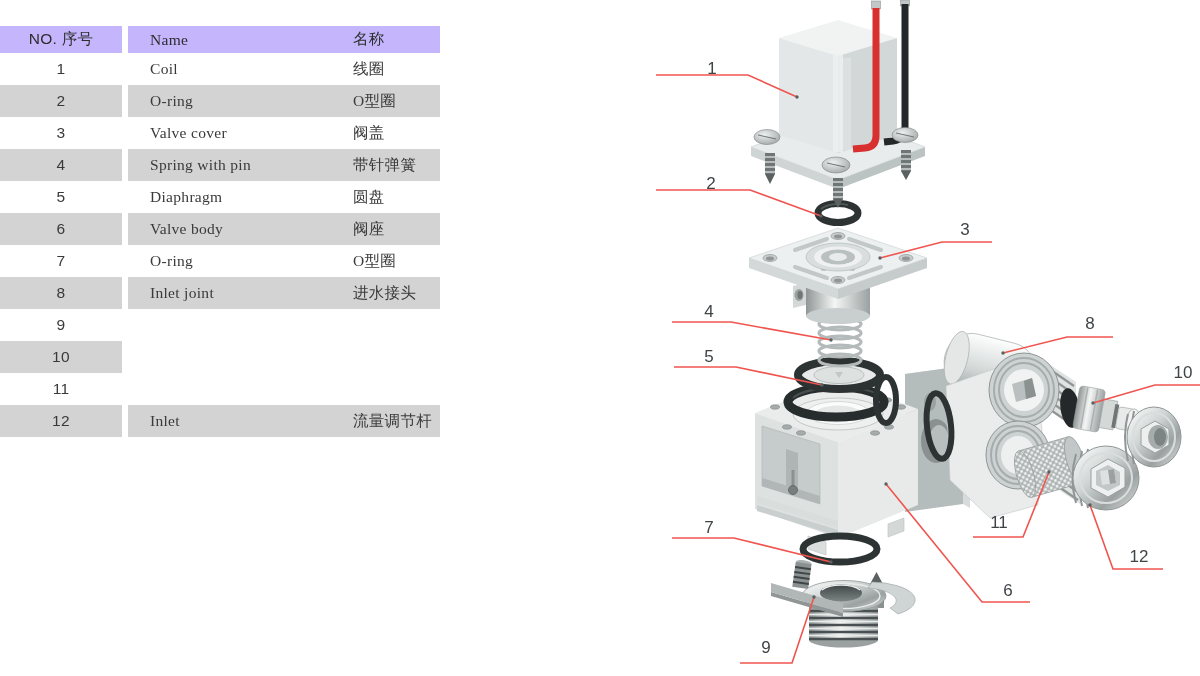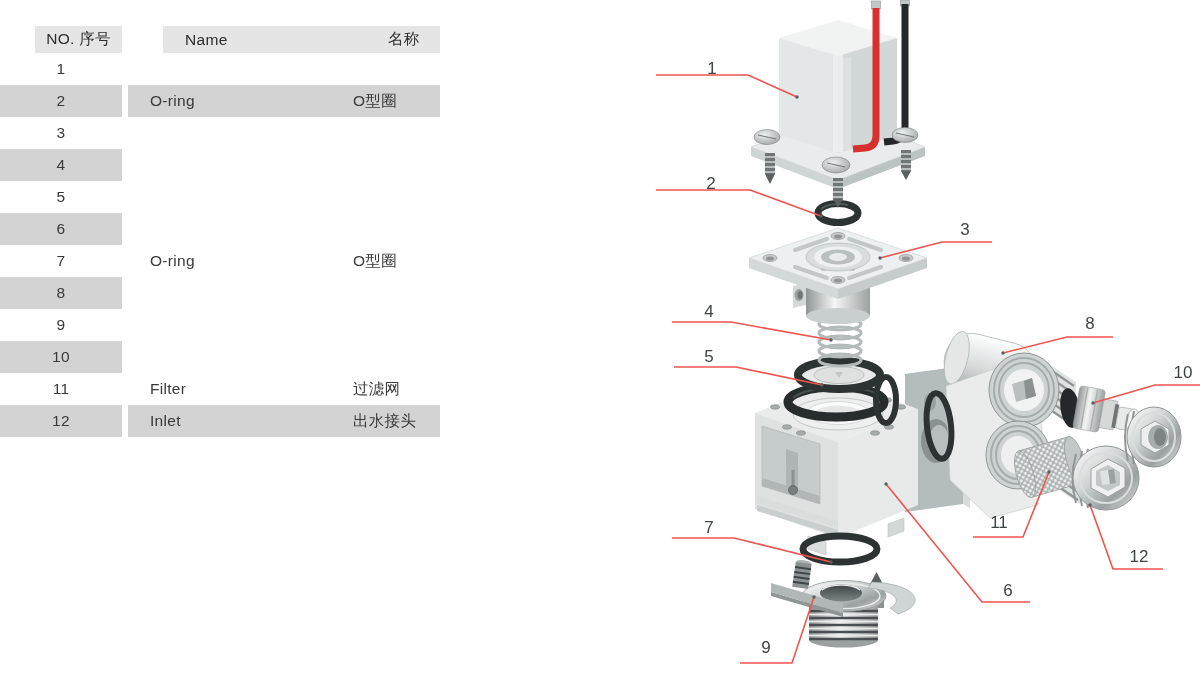--- a/index.html
+++ b/index.html
@@ -3,24 +3,24 @@
 <meta charset="utf-8">
 <style>
   html,body{margin:0;padding:0;background:#fff;}
   .canvas{position:relative;width:1200px;height:676px;background:#ffffff;overflow:hidden;
           font-family:"Liberation Sans",sans-serif;color:#3a3a3a;}
   
   .parts-table{position:absolute;left:0;top:26px;width:440px;font-size:15.5px;letter-spacing:.3px;}
   .t-row{display:grid;grid-template-columns:122px 6px 312px;height:32px;}
   .t-row.head{height:27px;}
   .t-row .c1{display:flex;align-items:center;justify-content:center;}
-  .t-row .c2{position:relative;display:flex;align-items:center;}
+  .t-row .c2{position:relative;display:flex;align-items:center;font-family:Liberation Serif, serif;}
   .t-row .name{position:absolute;left:22px;white-space:nowrap;}
   .t-row .cn{position:absolute;left:225px;white-space:nowrap;}
-  .t-row.head .c1,.t-row.head .c2{background:#e5e5e5;color:#2d2d2d;margin-left:35px;}
+  .t-row.head .c1,.t-row.head .c2{background:#c4b5fd;color:#2d2d2d;}
   .t-row.alt .c1,.t-row.alt .c2{background:#d3d3d3;}
   
   .diagram{position:absolute;left:620px;top:0;width:580px;height:676px;}
   .callout-text{font-family:"Liberation Sans",sans-serif;font-size:17px;fill:#3f4447;}
 </style>
 </head>
 <body>
 
 <div class="canvas">
 
@@ -30,79 +30,99 @@
         <div></div>
       <div class="c2">
         <span class="name">Name</span>
         <span class="cn">名称</span>
       </div>
     </div>
 
     <div class="t-row">
       <div class="c1">1</div>
         <div></div>
+      <div class="c2">
+          <span class="name">Coil</span>
+          <span class="cn">线圈</span>
+        </div>
     </div>
     <div class="t-row alt">
       <div class="c1">2</div>
         <div></div>
       <div class="c2">
           <span class="name">O-ring</span>
           <span class="cn">O型圈</span>
         </div>
     </div>
     <div class="t-row">
       <div class="c1">3</div>
         <div></div>
+      <div class="c2">
+          <span class="name">Valve cover</span>
+          <span class="cn">阀盖</span>
+        </div>
     </div>
     <div class="t-row alt">
       <div class="c1">4</div>
         <div></div>
+      <div class="c2">
+          <span class="name">Spring with pin</span>
+          <span class="cn">带针弹簧</span>
+        </div>
     </div>
     <div class="t-row">
       <div class="c1">5</div>
         <div></div>
+      <div class="c2">
+          <span class="name">Diaphragm</span>
+          <span class="cn">圆盘</span>
+        </div>
     </div>
     <div class="t-row alt">
       <div class="c1">6</div>
         <div></div>
+      <div class="c2">
+          <span class="name">Valve body</span>
+          <span class="cn">阀座</span>
+        </div>
     </div>
     <div class="t-row">
       <div class="c1">7</div>
         <div></div>
       <div class="c2">
           <span class="name">O-ring</span>
           <span class="cn">O型圈</span>
         </div>
     </div>
     <div class="t-row alt">
       <div class="c1">8</div>
         <div></div>
+      <div class="c2">
+          <span class="name">Inlet joint</span>
+          <span class="cn">进水接头</span>
+        </div>
     </div>
     <div class="t-row">
       <div class="c1">9</div>
         <div></div>
     </div>
     <div class="t-row alt">
       <div class="c1">10</div>
         <div></div>
     </div>
     <div class="t-row">
       <div class="c1">11</div>
         <div></div>
-      <div class="c2">
-          <span class="name">Filter</span>
-          <span class="cn">过滤网</span>
-        </div>
     </div>
     <div class="t-row alt">
       <div class="c1">12</div>
         <div></div>
       <div class="c2">
           <span class="name">Inlet</span>
-          <span class="cn">出水接头</span>
+          <span class="cn">流量调节杆</span>
         </div>
     </div>
   </div>
 
   <svg class="diagram" viewBox="620 0 580 676">
     <defs>
       <linearGradient id="gCylH" x1="0" y1="0" x2="1" y2="0">
         <stop offset="0" stop-color="#8f9695"></stop>
           <stop offset=".45" stop-color="#f4f6f5"></stop>
           <stop offset="1" stop-color="#9aa1a0"></stop>

